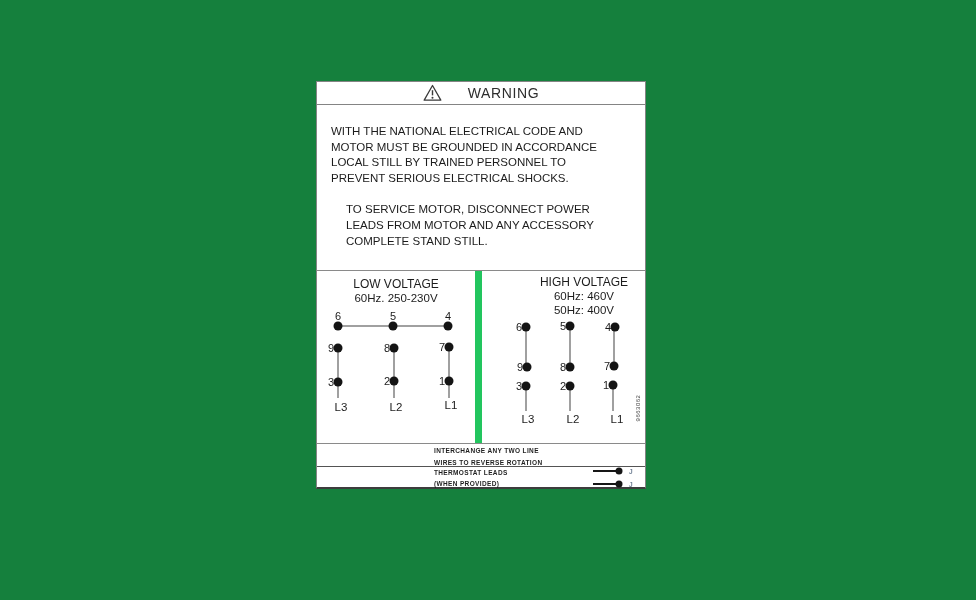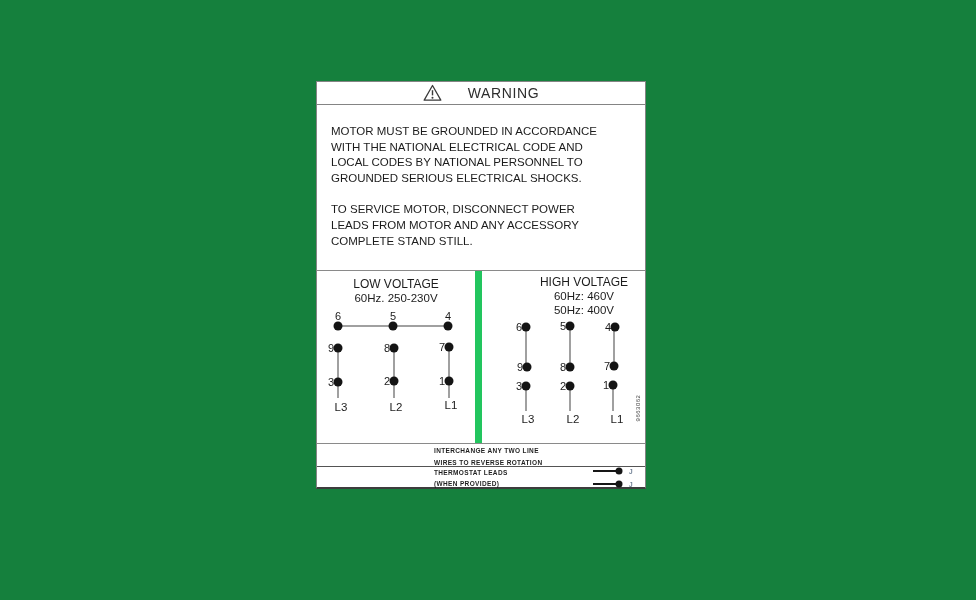--- a/index.html
+++ b/index.html
@@ -16,21 +16,21 @@
   .row-header {
     top:0; height:23px; border-bottom:1px solid #848484;
     display:flex; align-items:center; justify-content:center; gap:26px;
   }
   .warning-title { font-size:14px; letter-spacing:0.6px; color:#2d2d2d; }
   .tri { display:block; }
   .row-body {
     top:23px; height:166px; border-bottom:1px solid #8a8a8a;
     padding:19px 8px 0 14px; font-size:11.5px; line-height:15.6px; color:#1c1c1c;
   }
-  .para + .para { margin-top:16px; }
+  .para + .para { margin-top:16px;margin-left:15px; }
   .row-diagram { top:189px; height:173px; border-bottom:1px solid #8a8a8a; }
   .col-low  { position:absolute; left:0;   top:0; width:158px; height:100%; }
   .col-high { position:absolute; left:158px; top:0; width:172px; height:100%;
               border-left:7px solid #22c55e; box-sizing:border-box; }
   .dt { position:absolute; text-align:center; }
   .dt-main { font-size:12px; line-height:15px; }
   .dt-sub  { font-size:11.5px; line-height:13.5px; }
   .dot { position:absolute; width:9px; height:9px; border-radius:50%;
          background:#141414; transform:translate(-50%,-50%); }
   .hl  { position:absolute; height:2px; background:#a0a0a0; transform:translateY(-50%); }
@@ -68,24 +68,24 @@
       <svg class="tri" width="19" height="18" viewBox="0 0 24 22">
         <path d="M12 1.5 L22.5 20 L1.5 20 Z" fill="none" stroke="#3a3a3a" stroke-width="1.6" stroke-linejoin="round"></path>
         <line x1="12" y1="7.5" x2="12" y2="14" stroke="#3a3a3a" stroke-width="1.8"></line>
         <circle cx="12" cy="17" r="1.3" fill="#3a3a3a"></circle>
       </svg>
       <span class="warning-title">WARNING</span>
     </div>
 
     <div class="row row-body">
       <div class="para">
+        <div>WITH THE NATIONAL ELECTRICAL CODE AND</div>
         <div>MOTOR MUST BE GROUNDED IN ACCORDANCE</div>
-        <div>WITH THE NATIONAL ELECTRICAL CODE AND</div>
-        <div>LOCAL CODES BY NATIONAL PERSONNEL TO</div>
-        <div>GROUNDED SERIOUS ELECTRICAL SHOCKS.</div>
+        <div>LOCAL STILL BY TRAINED PERSONNEL TO</div>
+        <div>PREVENT SERIOUS ELECTRICAL SHOCKS.</div>
       </div>
       <div class="para">
         <div>TO SERVICE MOTOR, DISCONNECT POWER</div>
         <div>LEADS FROM MOTOR AND ANY ACCESSORY</div>
         <div>COMPLETE STAND STILL.</div>
       </div>
     </div>
 
     <div class="row row-diagram">
 

